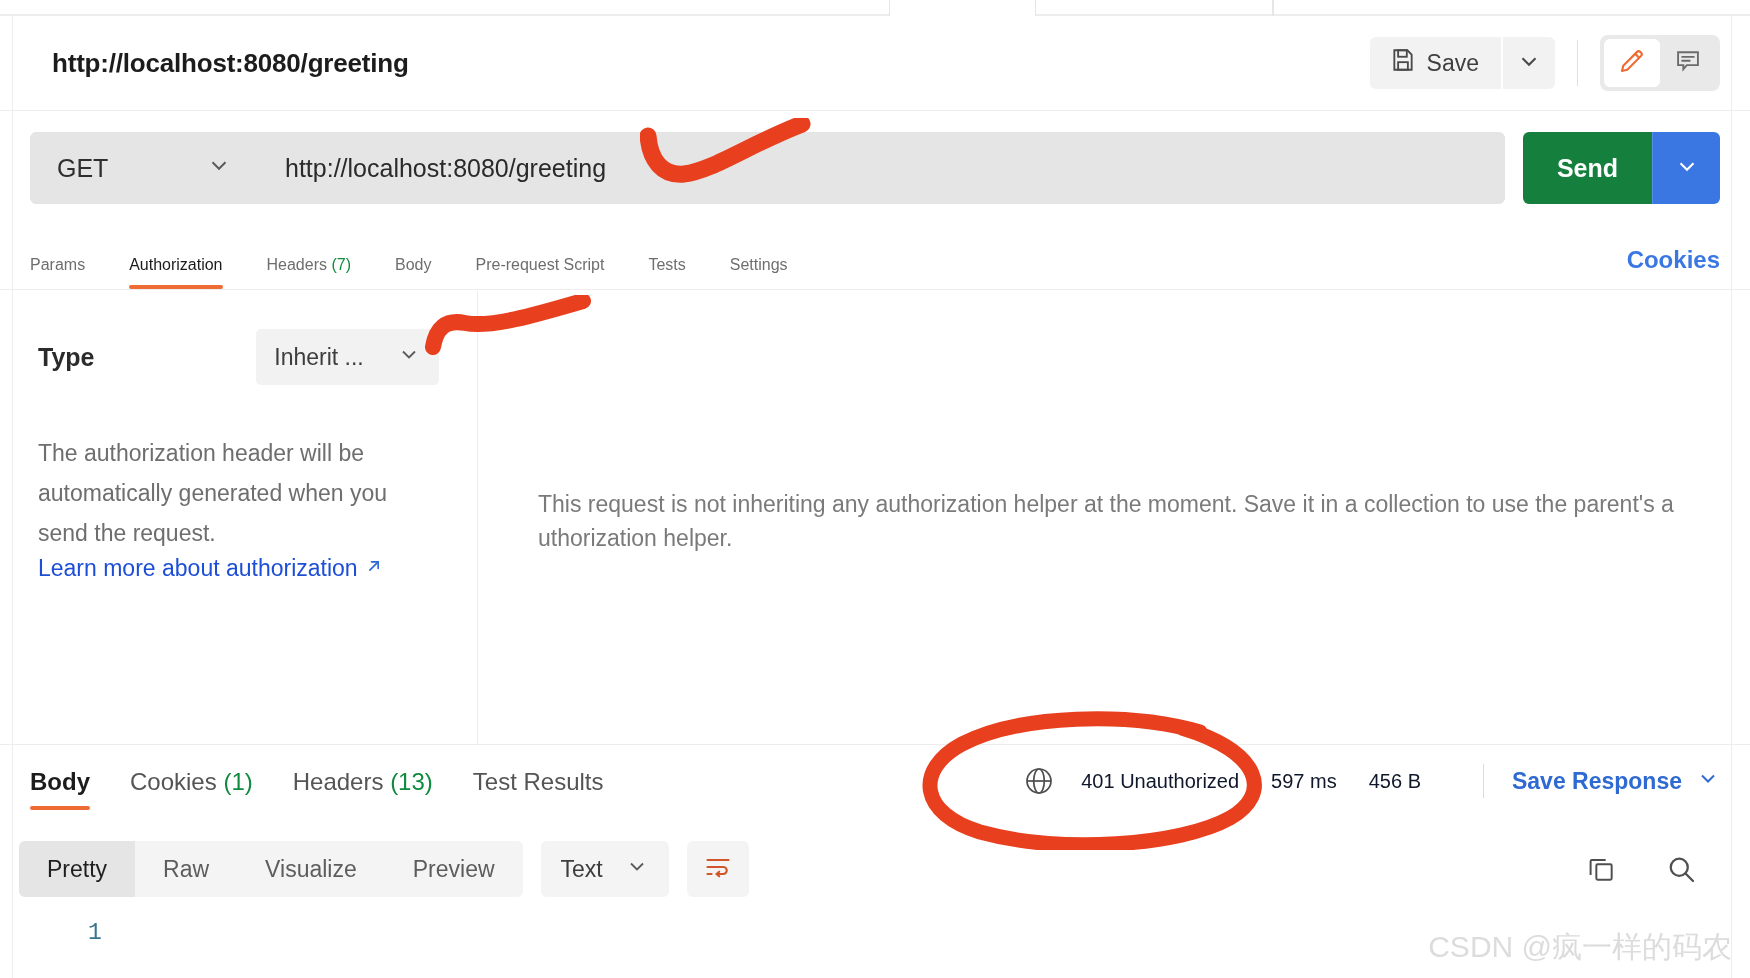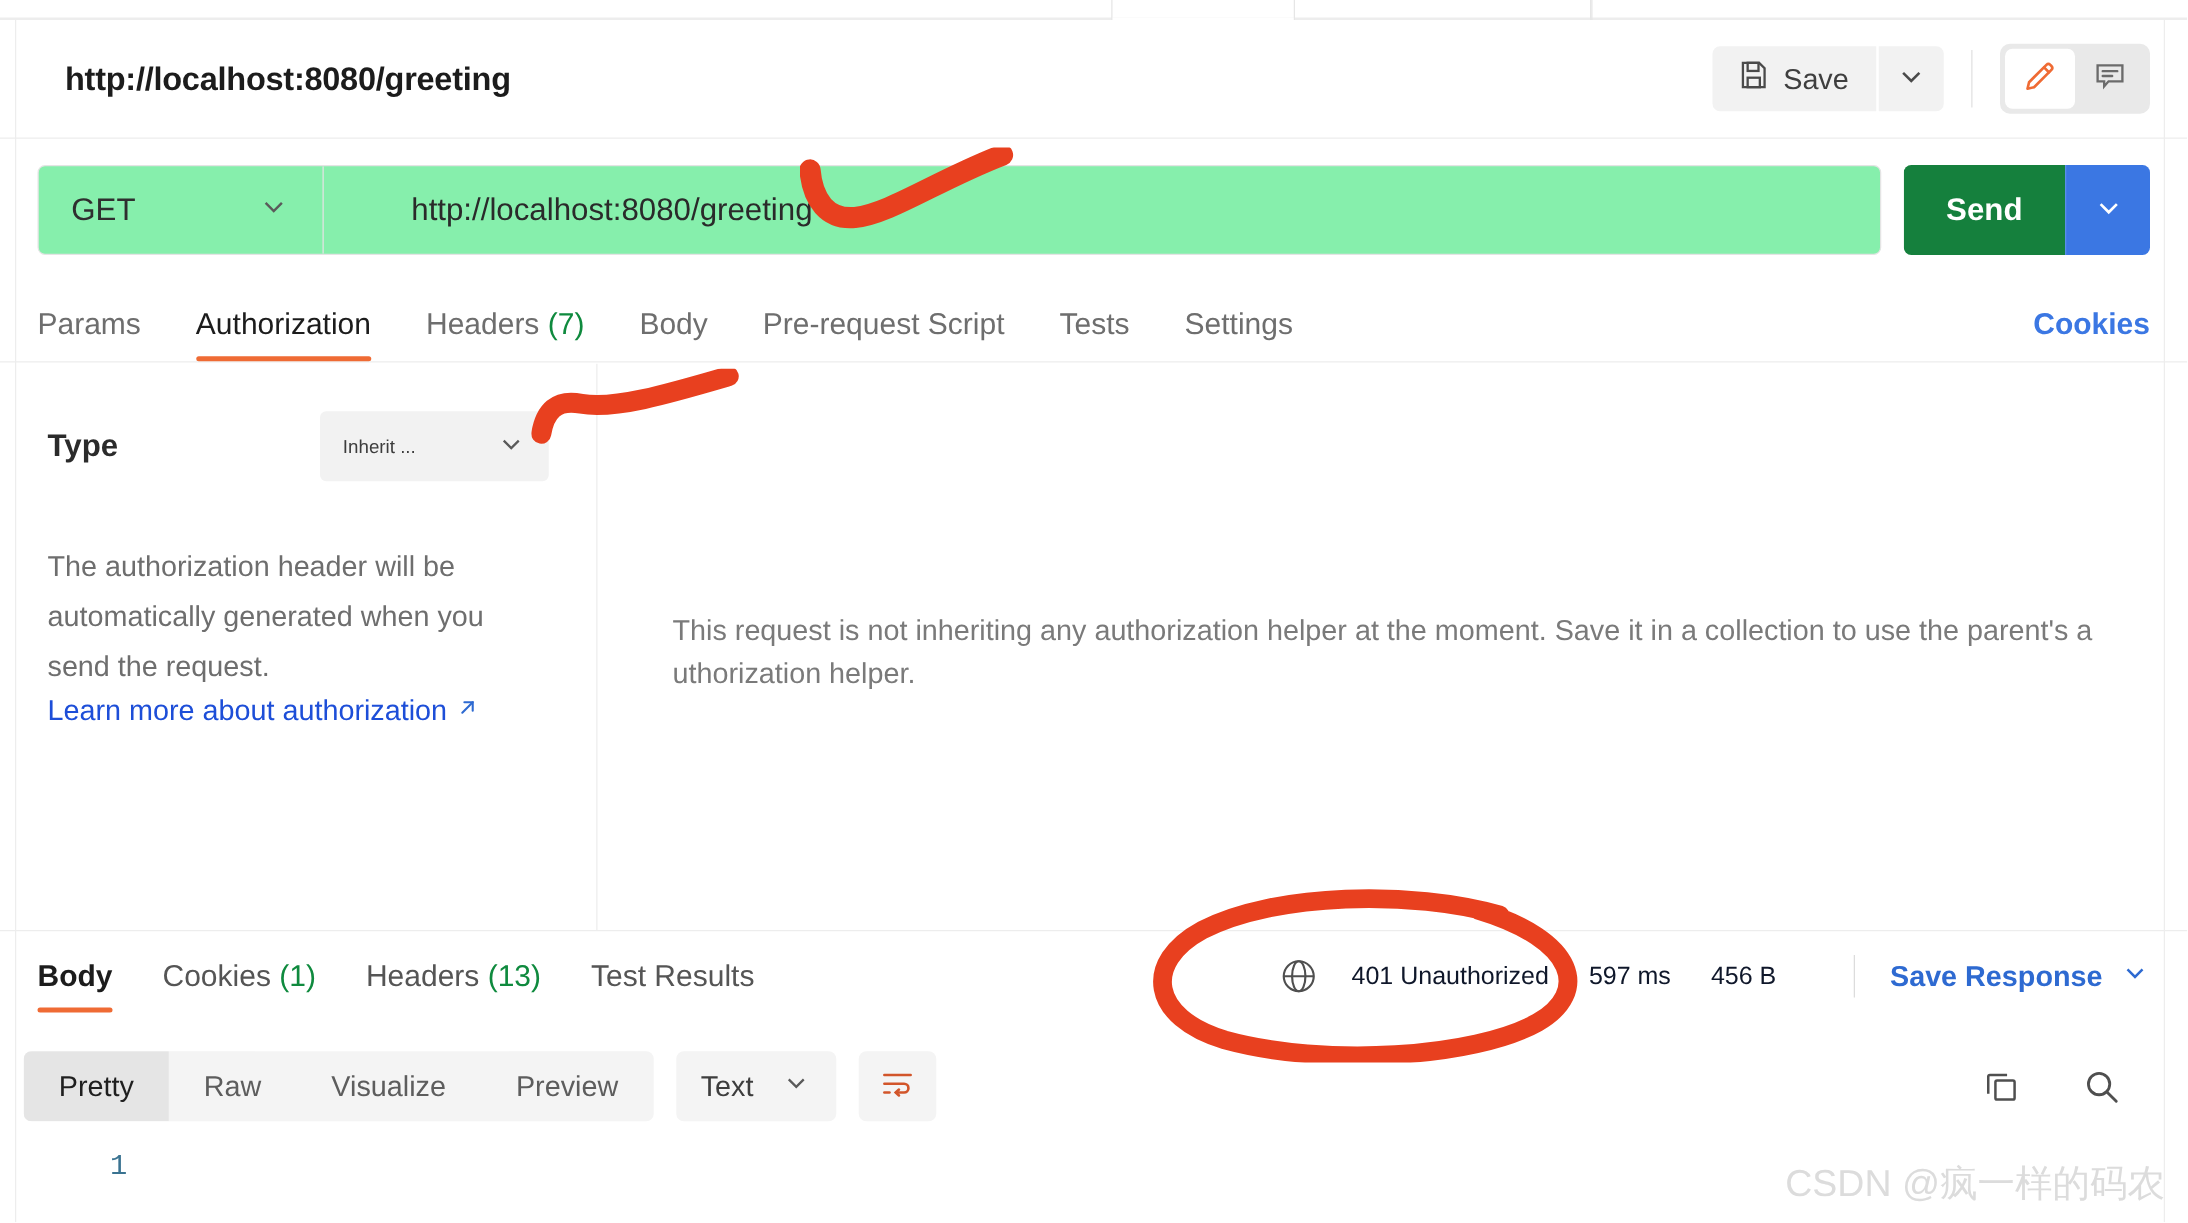--- a/index.html
+++ b/index.html
@@ -90,25 +90,24 @@
   
   .url-row {
     position: absolute; top: 112px; left: 0; width: 1750px; height: 112px;
     display: flex; align-items: center;
     padding: 0 30px 0 30px;
   }
   .method-url {
     display: flex; align-items: stretch;
     flex: 1;
     height: 72px;
-    background: #86efac;
+    background: #e5e5e5;
     border: 1px solid #e4e4e4;
     border-radius: 6px;
     overflow: hidden;
-    gap: 44px;
   }
   .method {
     width: 228px;
     display: flex; align-items: center; justify-content: space-between;
     padding: 0 26px 0 26px;
     font-size: 25px; color: #2f2f2f;
     border-right: 1px solid #e4e4e4;
     cursor: pointer;
   }
   .url-input {
@@ -141,21 +140,21 @@
 
   
   .req-tabs {
     position: absolute; top: 224px; left: 0; width: 1750px; height: 66px;
     display: flex; align-items: flex-end;
     padding: 0 30px;
     border-bottom: 1px solid #ededed;
   }
   .req-tab {
     position: relative;
-    font-size: 24px; color: #6e6e6e;
+    font-size: 16px; color: #6e6e6e;
     padding: 0 0 15px 0;
     margin-right: 44px;
     cursor: pointer;
     white-space: nowrap;
   }
   .req-tab.active { color: #1c1c1c; }
   .req-tab.active::after {
     content: ""; position: absolute; left: 0; right: 0; bottom: 0;
     height: 4px; background: #ef6b34; border-radius: 2px;
   }
@@ -184,21 +183,21 @@
   .type-label {
     font-size: 25px; font-weight: bold; color: #2b2b2b;
     width: 232px;
   }
   .type-select {
     display: flex; align-items: center; justify-content: space-between;
     width: 192px; height: 56px;
     background: #f2f2f2;
     border-radius: 5px;
     padding: 0 18px;
-    font-size: 15px; color: #3d3d3d;
+    font-size: 23px; color: #3d3d3d;
     cursor: pointer;
   }
   .auth-desc {
     font-size: 23px; color: #6e6e6e; line-height: 40px;
     max-width: 400px;
   }
   .auth-link {
     display: inline-flex; align-items: center; gap: 6px;
     font-size: 23px; color: #1d4ed8;
     margin-top: 2px;

